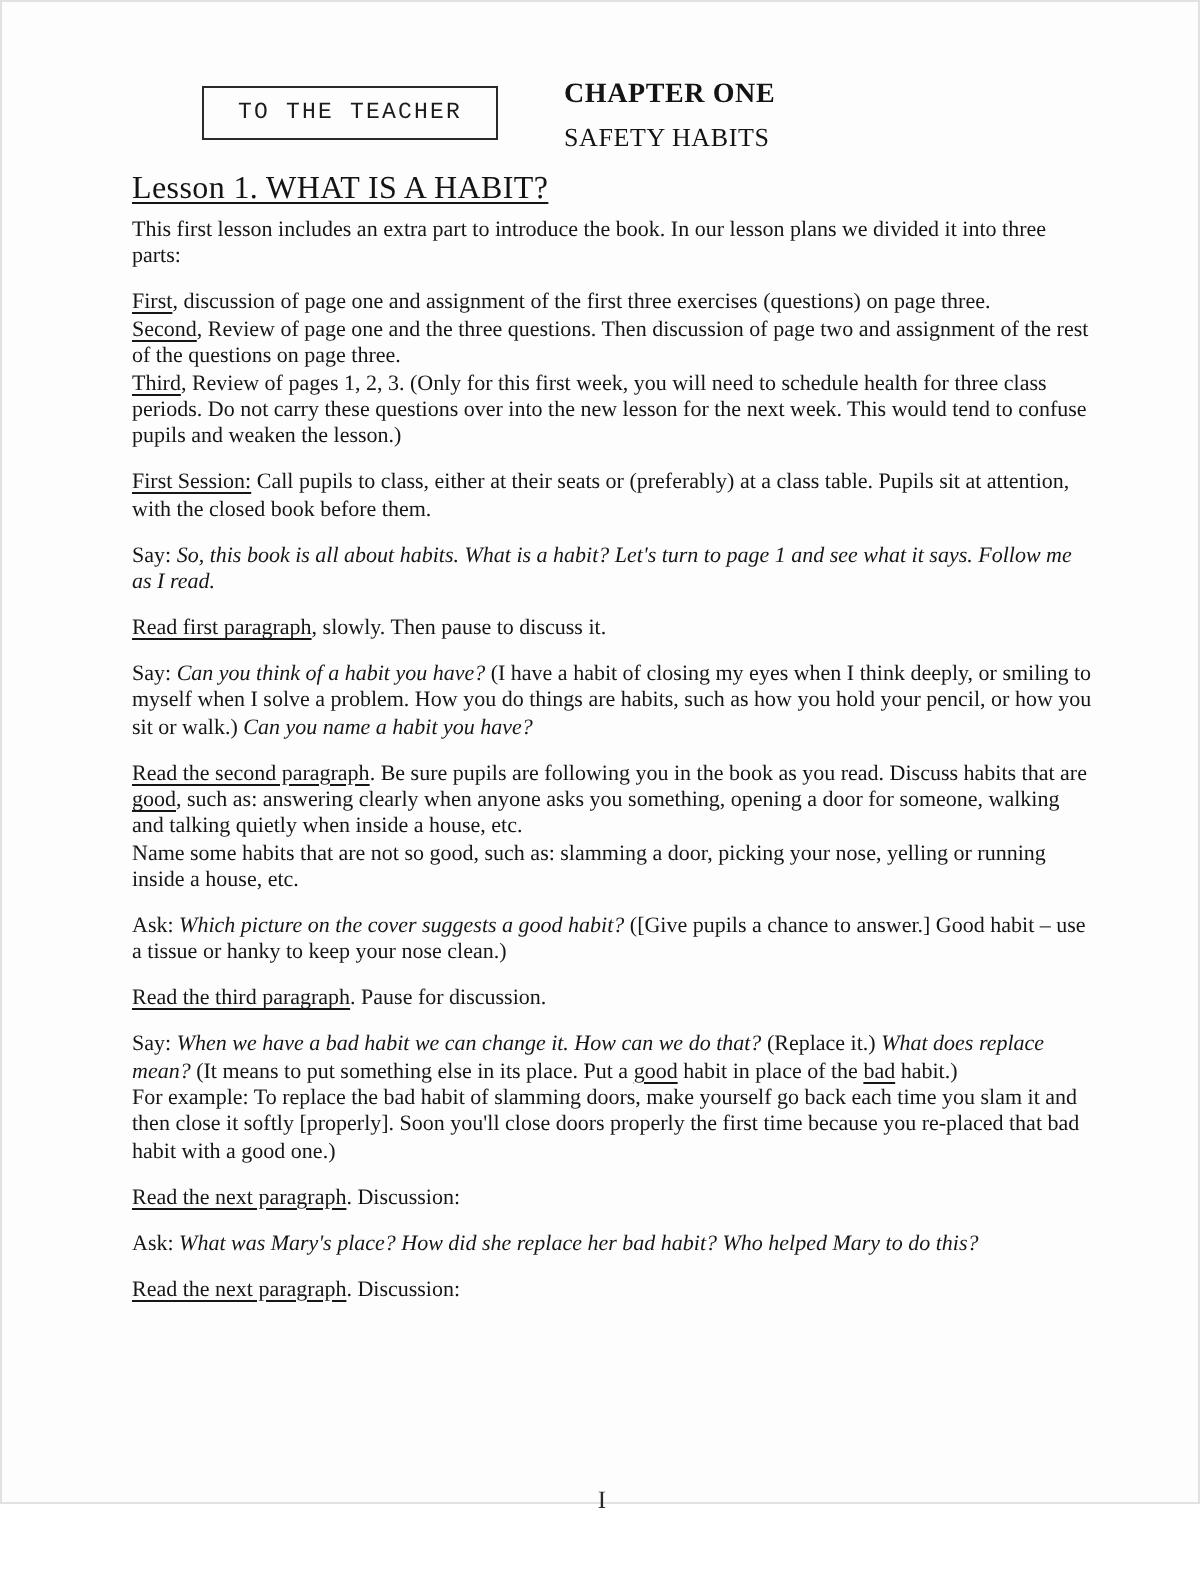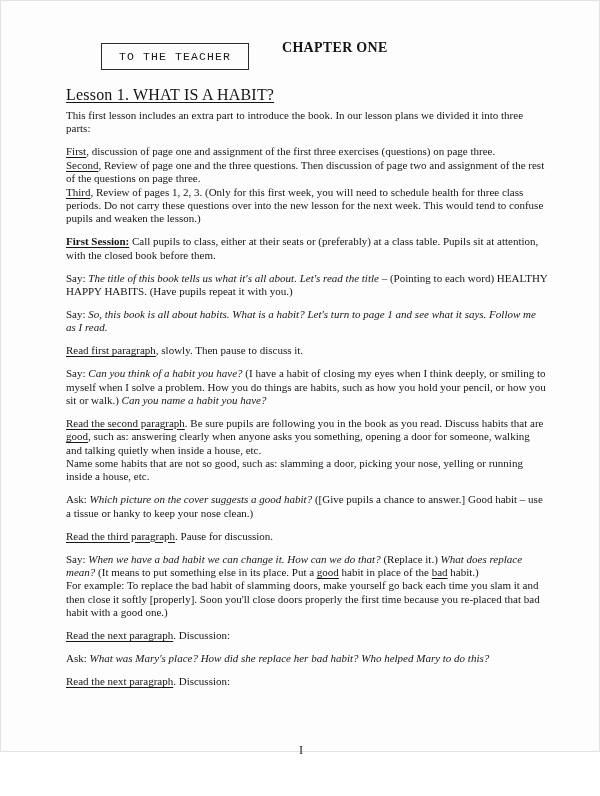--- a/index.html
+++ b/index.html
@@ -92,21 +92,21 @@
     width: 482px;
     font-size: 11px;
     line-height: 13.4px;
     color: #161616;
     text-align: left;
   }
   .para {
     margin: 0 0 9.5px 0;
   }
   .u { text-decoration: underline; text-underline-offset: 1.5px; }
-  .b { font-weight: bold; }
+  .b { font-weight: normal; }
   .i { font-style: italic; }
 
   
   .page-number {
     position: absolute;
     left: 0;
     top: 742px;
     width: 600px;
     text-align: center;
     font-size: 12.5px;
@@ -118,34 +118,34 @@
 <body>
 
 <div class="page">
 
   <div class="header">
     <div class="teacher-box">
       <span class="teacher-box-label">TO THE TEACHER</span>
     </div>
     <div class="chapter-block">
       <div class="chapter-title">CHAPTER ONE</div>
+      <div class="chapter-sub">SAFETY HABITS</div>
     </div>
   </div>
 
   <div class="lesson-heading">Lesson 1.  WHAT IS A HABIT?</div>
 
   <div class="body-text">
 
     <p class="para"><span>This first lesson includes an extra part to introduce the book.  In our lesson plans we divided it into three parts:</span></p>
 
     <p class="para"><span class="u">First</span><span>, discussion of page one and assignment of the first three exercises (questions) on page three.</span><br><span class="u">Second</span><span>, Review of page one and the three questions.  Then discussion of page two and assignment of the rest of the questions on page three.</span><br><span class="u">Third</span><span>, Review of pages 1, 2, 3.  (Only for this first week, you will need to schedule health for three class periods.  Do not carry these questions over into the new lesson for the next week.  This would tend to confuse pupils and weaken the lesson.)</span></p>
 
     <p class="para"><span class="u b">First Session:</span><span>  Call pupils to class, either at their seats or (preferably) at a class table.  Pupils sit at attention, with the closed book before them.</span></p>
 
-    <p class="para"><span>Say: </span><span class="i">The title of this book tells us what it's all about.  Let's read the title</span><span> – (Pointing to each word) HEALTHY HAPPY HABITS.  (Have pupils repeat it with you.)</span></p>
 
     <p class="para"><span>Say: </span><span class="i">So, this book is all about habits.  What is a habit?  Let's turn to page 1 and see what it says.  Follow me as I read.</span></p>
 
     <p class="para"><span class="u">Read first paragraph</span><span>, slowly.  Then pause to discuss it.</span></p>
 
     <p class="para"><span>Say: </span><span class="i">Can you think of a habit you have?</span><span>  (I have a habit of closing my eyes when I think deeply, or smiling to myself when I solve a problem.  How you do things are habits, such as how you hold your pencil, or how you sit or walk.)  </span><span class="i">Can you name a habit you have?</span></p>
 
     <p class="para"><span class="u">Read the second paragraph</span><span>.  Be sure pupils are following you in the book as you read.  Discuss habits that are </span><span class="u">good</span><span>, such as: answering clearly when anyone asks you something, opening a door for someone, walking and talking quietly when inside a house, etc.</span><br><span>Name some habits that are not so good, such as: slamming a door, picking your nose, yelling or running inside a house, etc.</span></p>
 
     <p class="para"><span>Ask:  </span><span class="i">Which picture on the cover suggests a good habit?</span><span>  ([Give pupils a chance to answer.] Good habit – use a tissue or hanky to keep your nose clean.)</span></p>

